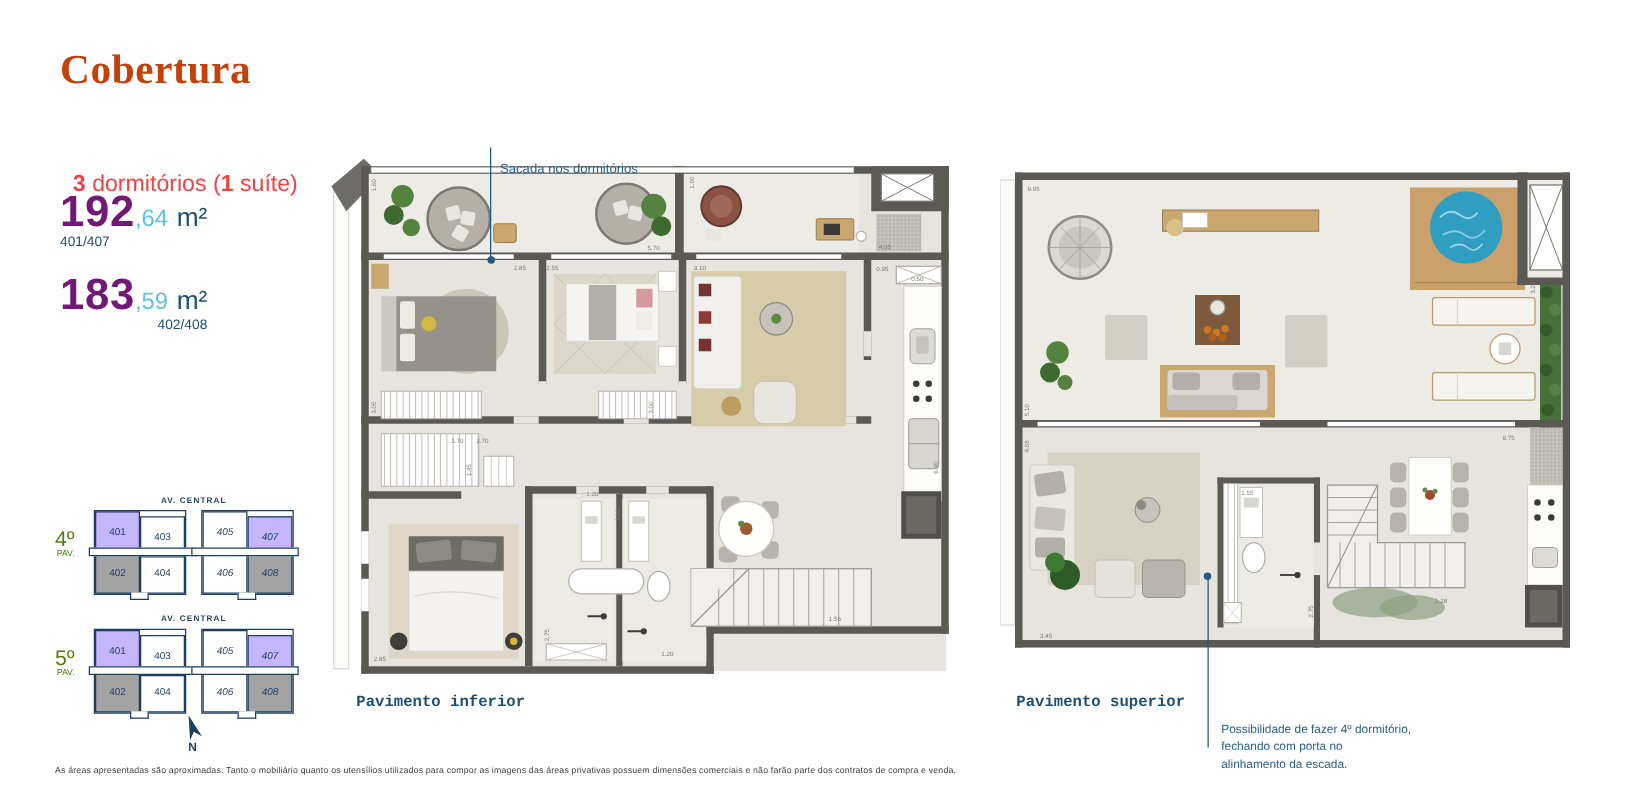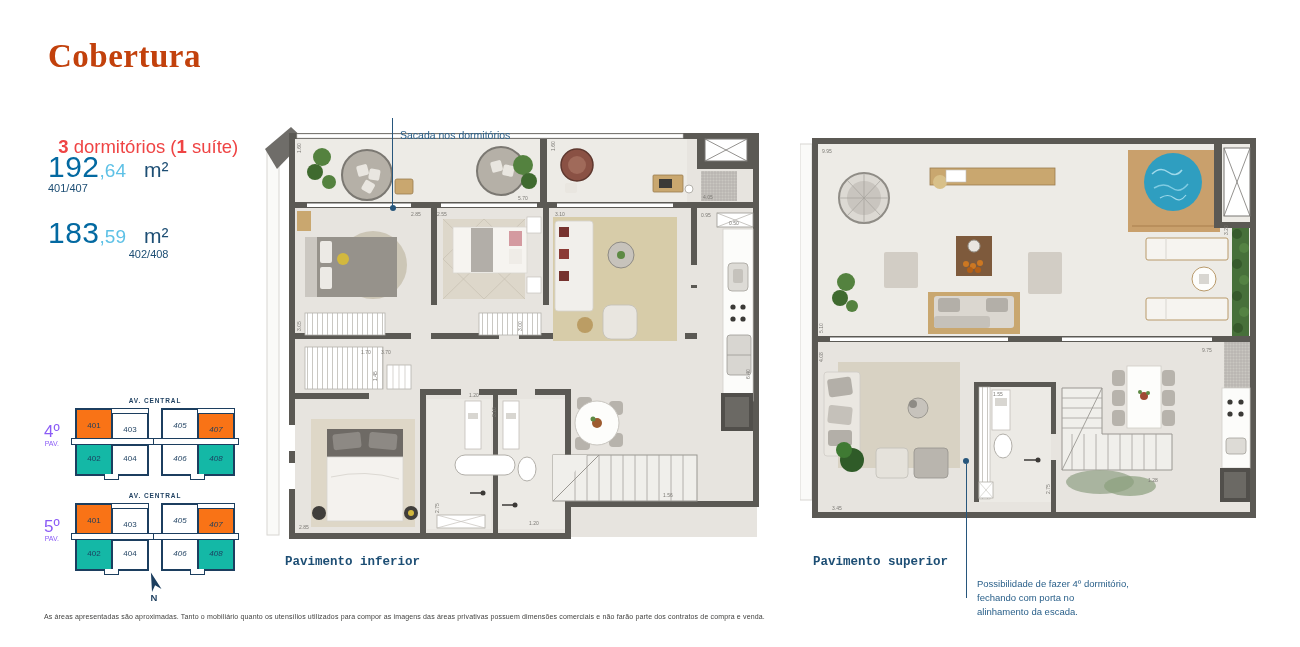--- a/index.html
+++ b/index.html
@@ -4,38 +4,38 @@
 <style>
   html,body{margin:0;padding:0;background:#fff;}
   body{width:1300px;height:647px;position:relative;overflow:hidden;font-family:"Liberation Sans",sans-serif;}
   .abs{position:absolute;}
   
   #title{left:48px;top:38px;font-family:"Liberation Serif",serif;font-weight:700;font-size:33px;color:#c2410c;letter-spacing:.5px;}
   
   #bedrooms{left:48px;top:114px;font-size:18.5px;color:#ef4444;white-space:pre;}
   #bedrooms b{font-weight:700;}
   .area-block{left:48px;}
-  .area-int{font-size:30px;color:#0369a1;letter-spacing:.5px;}
+  .area-int{font-size:35px;color:#701a75;letter-spacing:.5px;font-weight:bold;}
   .area-dec{font-size:19px;color:#5ec1e6;}
-  .area-unit{font-size:21px;color:#1d4e74;margin-left:18px;font-weight:500;}
+  .area-unit{font-size:21px;color:#1d4e74;margin-left:7px;font-weight:500;}
   .area-units-label{font-size:11px;color:#1d4e74;margin-top:-2px;}
   
   .keyplan{width:210px;height:92px;}
   .kp-street{position:absolute;left:35px;top:0;width:160px;text-align:center;font-size:6.5px;font-weight:700;letter-spacing:.9px;color:#1c3e5f;}
-  .kp-floor{position:absolute;left:4px;top:26px;text-align:center;color:#8b5cf6;}
+  .kp-floor{position:absolute;left:4px;top:26px;text-align:right;color:#4d7c0f;}
   .kp-floor-num{font-size:17px;line-height:17px;display:block;}
   .kp-floor-sub{font-size:7px;display:block;margin-top:0;}
   .kp-grid{position:absolute;left:35px;top:11px;width:160px;height:68px;}
   .kp-block{position:absolute;top:0;width:74px;height:68px;border:1.6px solid #1c3e5f;box-sizing:border-box;background:#fff;}
   .kp-block.left{left:0;}
   .kp-block.right{left:86px;font-style:italic;}
   .kp-cell{position:absolute;width:50%;height:50%;box-sizing:border-box;border:.8px solid #1c3e5f;display:flex;align-items:center;justify-content:center;font-size:8px;color:#1c3e5f;}
   .kp-c1{left:0;top:0;} .kp-c2{right:0;top:4px;} .kp-c3{left:0;bottom:0;} .kp-c4{right:0;bottom:0;}
-  .hl-light{background:#f97316;}
-  .hl-dark{background:#14b8a6;}
+  .hl-light{background:#c4b5fd;}
+  .hl-dark{background:#a3a3a3;}
   .kp-corridor{position:absolute;top:28.5px;height:7px;background:#fff;border:1.2px solid #1c3e5f;box-sizing:border-box;z-index:2;}
   .kp-block.left .kp-corridor{left:-5px;width:86px;}
   .kp-block.right .kp-corridor{left:-9px;width:86px;}
   .kp-notch{position:absolute;bottom:-5px;left:28px;width:15px;height:6px;background:#fff;border:1.2px solid #1c3e5f;border-top:none;box-sizing:border-box;}
   
   .note{color:#2a608a;margin-top:25px;}
   .leader{border-left:1.5px solid #27567c;width:0;}
   .leader-dot{width:6px;height:6px;border-radius:50%;background:#27567c;}
   .plan-label{font-size:12.5px;font-weight:700;color:#1d4e74;font-family:Liberation Mono, monospace;}
   #disclaimer{left:44px;top:613px;font-size:7px;color:#3f3f3d;letter-spacing:.15px;white-space:nowrap;}

